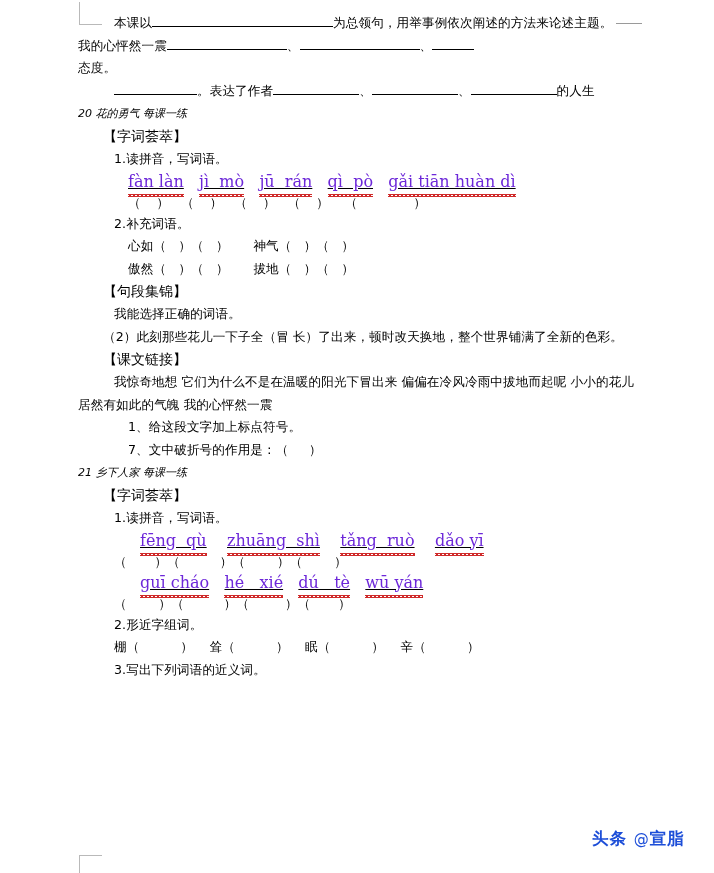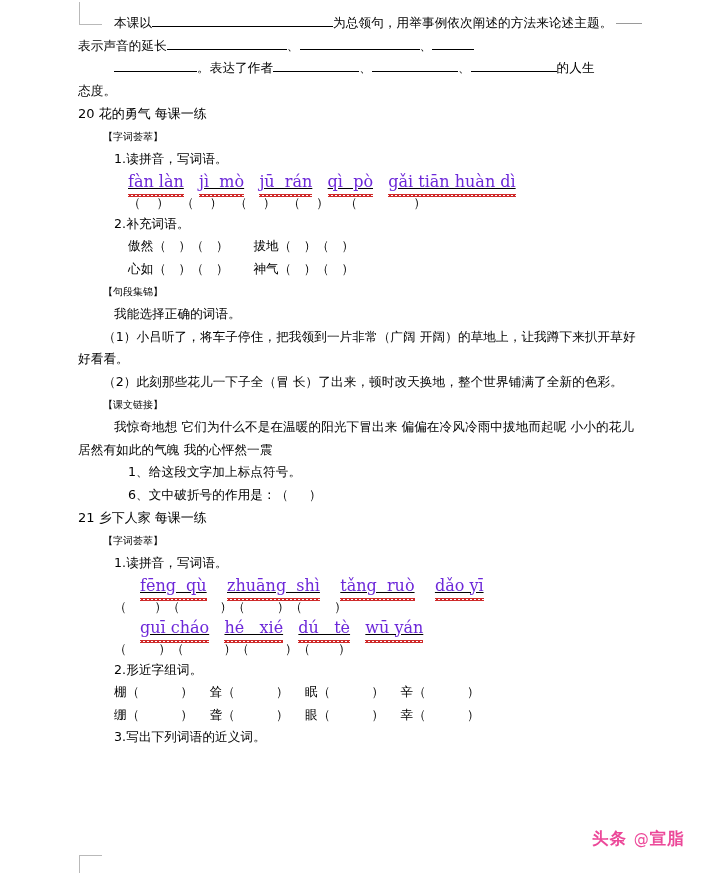--- a/index.html
+++ b/index.html
@@ -72,27 +72,28 @@
 
   
   .blank {
     display: inline-block;
     border-bottom: 1px solid #000;
     height: 13px;
     vertical-align: baseline;
   }
 
   .lesson-title {
-    font-size: 13px;
+    font-size: 11px;
     line-height: 23px;
     white-space: pre;
+    font-style: italic;
   }
 
   .section-head {
-    font-size: 10px;
+    font-size: 14px;
     line-height: 23px;
     padding-left: 25px;
     white-space: pre;
   }
 
   
   .pinyin-row {
     font-family: "DejaVu Serif", "Liberation Serif", serif;
     font-size: 16px;
     line-height: 21px;
@@ -125,21 +126,21 @@
     white-space: pre;
   }
 
   
   .watermark {
     position: absolute;
     left: 592px;
     top: 828px;
     font-size: 16.5px;
     font-weight: 700;
-    color: #ec4899;
+    color: #1d4ed8;
     letter-spacing: 1px;
     white-space: pre;
     font-family: "DejaVu Sans", "Liberation Sans", sans-serif;
   }
   .watermark .at {
     font-weight: 400;
     font-size: 15px;
   }
 </style>
 </head>
@@ -148,74 +149,72 @@
 <div class="page">
 
   <div class="crop crop-tl"></div>
   <div class="crop crop-tr"></div>
   <div class="crop crop-bl"></div>
 
   <div class="content">
 
     <div class="line ind2"><span>本课以</span><span class="blank" style="width:181px"></span><span>为总领句，用举事例依次阐述的方法来论述主题。</span></div>
 
-    <div class="line"><span>表示声音的延长</span><span class="blank" style="width:120px"></span><span>、</span><span class="blank" style="width:120px"></span><span>、</span><span class="blank" style="width:42px"></span></div>
+    <div class="line"><span>我的心怦然一震</span><span class="blank" style="width:120px"></span><span>、</span><span class="blank" style="width:120px"></span><span>、</span><span class="blank" style="width:42px"></span></div>
+
+    <div class="line">态度。</div>
 
     <div class="line ind2"><span class="blank" style="width:83px"></span><span>。表达了作者</span><span class="blank" style="width:86px"></span><span>、</span><span class="blank" style="width:86px"></span><span>、</span><span class="blank" style="width:86px"></span><span>的人生</span></div>
 
-    <div class="line">态度。</div>
-
     <div class="lesson-title">20 花的勇气 每课一练</div>
 
     <div class="section-head">【字词荟萃】</div>
 
     <div class="line ind2">1.读拼音，写词语。</div>
 
     <div class="pinyin-row ind3"><span class="py">fàn làn</span>   <span class="py">jì  mò</span>   <span class="py">jū  rán</span>   <span class="py">qì  pò</span>   <span class="py">gǎi tiān huàn dì</span></div>
 
     <div class="bracket-row ind3">（    ）   （    ）   （    ）   （    ）    （              ）</div>
 
     <div class="line ind2">2.补充词语。</div>
 
+    <div class="line ind3">心如（   ）（   ）      神气（   ）（   ）</div>
     <div class="line ind3">傲然（   ）（   ）      拔地（   ）（   ）</div>
-    <div class="line ind3">心如（   ）（   ）      神气（   ）（   ）</div>
 
     <div class="section-head">【句段集锦】</div>
 
     <div class="line ind2">我能选择正确的词语。</div>
 
-    <div class="line wrap">（1）小吕听了，将车子停住，把我领到一片非常（广阔    开阔）的草地上，让我蹲下来扒开草好好看看。</div>
     <div class="line wrap">（2）此刻那些花儿一下子全（冒   长）了出来，顿时改天换地，整个世界铺满了全新的色彩。</div>
 
     <div class="section-head">【课文链接】</div>
 
     <div class="line wrap" style="text-indent:36px">我惊奇地想  它们为什么不是在温暖的阳光下冒出来  偏偏在冷风冷雨中拔地而起呢  小小的花儿居然有如此的气魄  我的心怦然一震</div>
 
     <div class="line ind3">1、给这段文字加上标点符号。</div>
-    <div class="line ind3">6、文中破折号的作用是：（     ）</div>
+    <div class="line ind3">7、文中破折号的作用是：（     ）</div>
 
 
     <div class="lesson-title">21 乡下人家 每课一练</div>
 
     <div class="section-head">【字词荟萃】</div>
 
     <div class="line ind2">1.读拼音，写词语。</div>
 
     <div class="pinyin-row ind4"><span class="py">fēng  qù</span>    <span class="py">zhuāng  shì</span>    <span class="py">tǎng  ruò</span>    <span class="py">dǎo yī</span></div>
 
     <div class="bracket-row ind2">（       ）（          ）（        ）（        ）</div>
 
     <div class="pinyin-row ind4"><span class="py">guī cháo</span>   <span class="py">hé   xié</span>   <span class="py">dú   tè</span>   <span class="py">wū yán</span></div>
 
     <div class="bracket-row ind2">（        ）（          ）（         ）（       ）</div>
 
     <div class="line ind2">2.形近字组词。</div>
 
     <div class="line ind2">棚（          ）    耸（          ）    眠（          ）    辛（          ）</div>
-    <div class="line ind2">绷（          ）    聋（          ）    眼（          ）    幸（          ）</div>
 
     <div class="line ind2">3.写出下列词语的近义词。</div>
 
   </div>
 
   <div class="watermark"><span>头条 </span><span class="at">@</span><span>宣脂</span></div>
 
 </div>
 
 </body></html>

